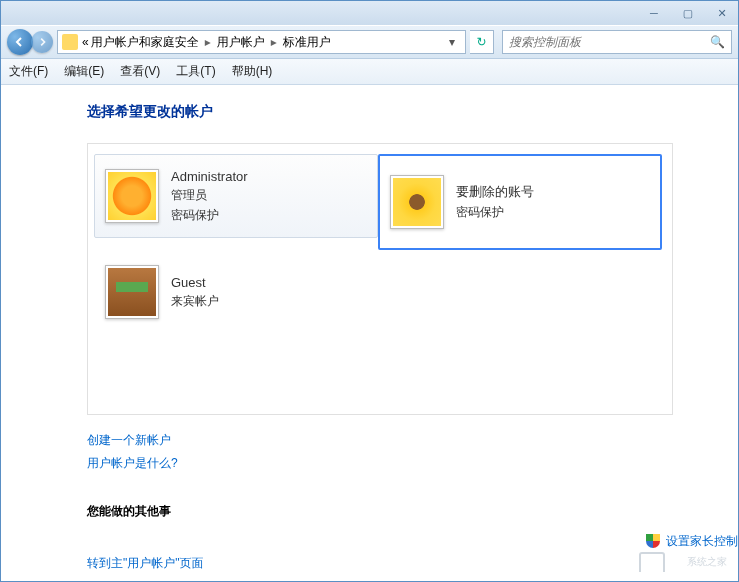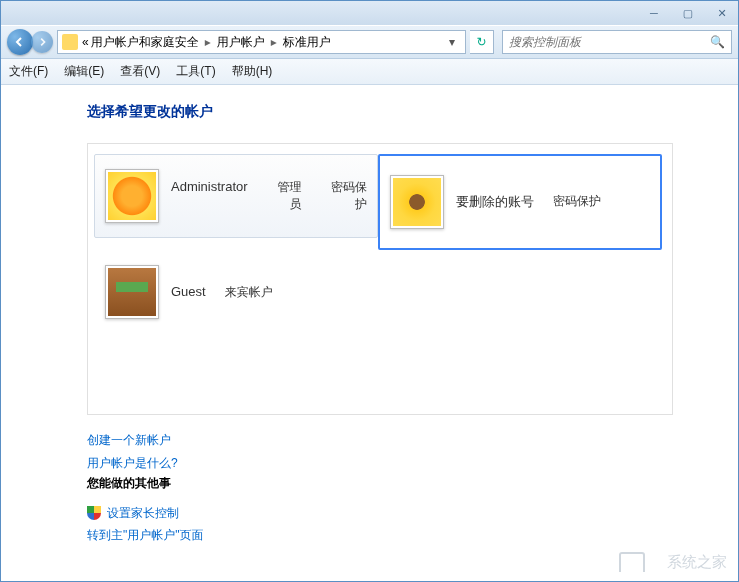--- a/index.html
+++ b/index.html
@@ -33,31 +33,31 @@
     .accounts-grid { display: flex; flex-wrap: wrap; width: 586px; border: 1px solid #e0e0e0; padding: 10px 6px; margin-bottom: 14px; min-height: 272px; align-content: flex-start; }
     .account-card { width: 284px; height: 84px; display: flex; align-items: center; padding: 8px 10px; gap: 12px; cursor: pointer; border: 1px solid transparent; border-radius: 2px; }
     .account-card.selected { background: linear-gradient(#fdfdfd, #f0f4f9); border: 1px solid #d0dae6; }
     .account-card.highlighted { border: 2px solid #3b82f6; height: 96px; }
     .avatar-box { width: 54px; height: 54px; border: 1px solid #bbb; padding: 2px; background: #fff; box-shadow: 0 1px 3px rgba(0,0,0,.2); flex-shrink: 0; }
     .avatar-inner { width: 100%; height: 100%; }
     .av-flower { background: radial-gradient(circle at 50% 50%, #ffb030 30%, #ff8c10 55%, #ffe050 58%, #ffd030 100%); }
     .av-sunflower { background: radial-gradient(circle at 50% 50%, #8b5a2b 22%, #ffcc20 24%, #ffd840 55%, #ffdc50 100%); }
     .av-suitcase { background: linear-gradient(#b87840, #8a5020); position: relative; }
     .av-suitcase::after { content: ""; position: absolute; top: 14px; left: 8px; width: 32px; height: 10px; background: #5aa850; }
-    .account-text { display: flex; flex-direction: row; gap: 19px; font-size: 12px; color: #333; text-align: right; }
+    .account-text { display: flex; flex-direction: column; gap: 3px; font-size: 12px; color: #333; }
     .account-name { font-size: 13px; }
     
-    .links { }
+    .links { margin-bottom: 28px; }
     .link { font-size: 12px; color: #0066cc; cursor: pointer; line-height: 1.9; }
     
     .section-title { font-size: 12px; font-weight: bold; color: #000000; margin-bottom: 10px; }
-    .icon-link { display: flex; align-items: center; gap: 6px; }
+    .icon-link { display: flex; align-items: center; gap: 6px; justify-content: flex-end; }
     .shield-icon { width: 14px; height: 14px; background: conic-gradient(#ffd040 0 90deg, #e03030 90deg 180deg, #3070d0 180deg 270deg, #30a040 270deg 360deg); border-radius: 0 0 50% 50%; }
     
-    .watermark { position: absolute; right: 12px; bottom: 10px; font-size: 15px; color: rgba(120,140,160,.35); pointer-events: none; display: flex; align-items: center; gap: 22px; }
+    .watermark { position: absolute; right: 12px; bottom: 10px; font-size: 10px; color: rgba(120,140,160,.35); pointer-events: none; display: flex; align-items: center; gap: 22px; }
     .watermark-icon { width: 26px; height: 20px; border: 2px solid rgba(120,140,160,.35); border-bottom: none; border-radius: 3px 3px 0 0; position: relative; }
   </style>
 </head>
 <body>
 
 <div class="window">
 
   <div class="titlebar">
     <div class="titlebar-btn">─</div>
     <div class="titlebar-btn">▢</div>

